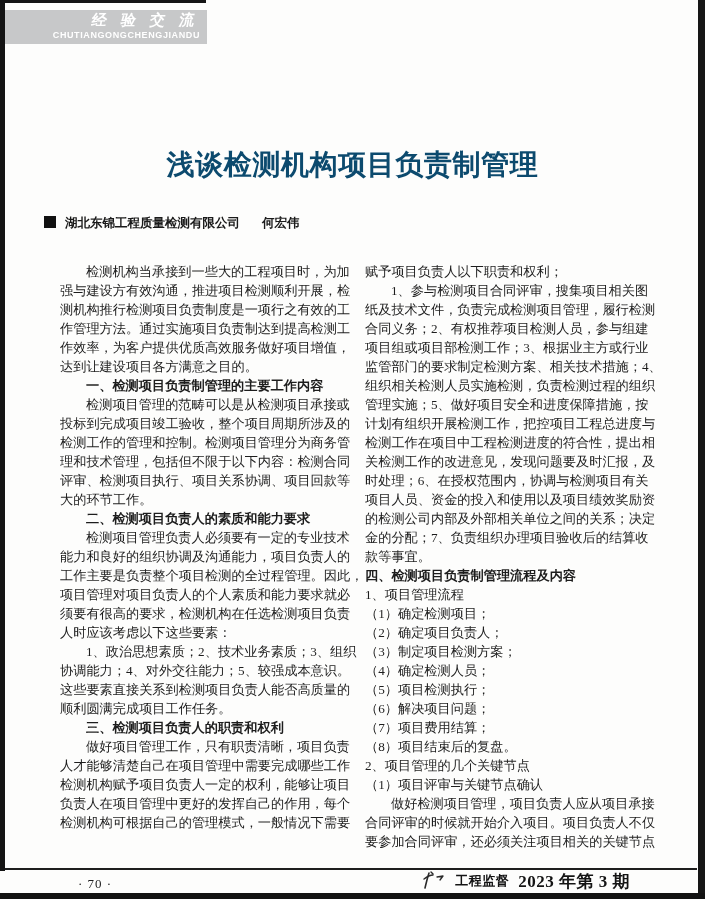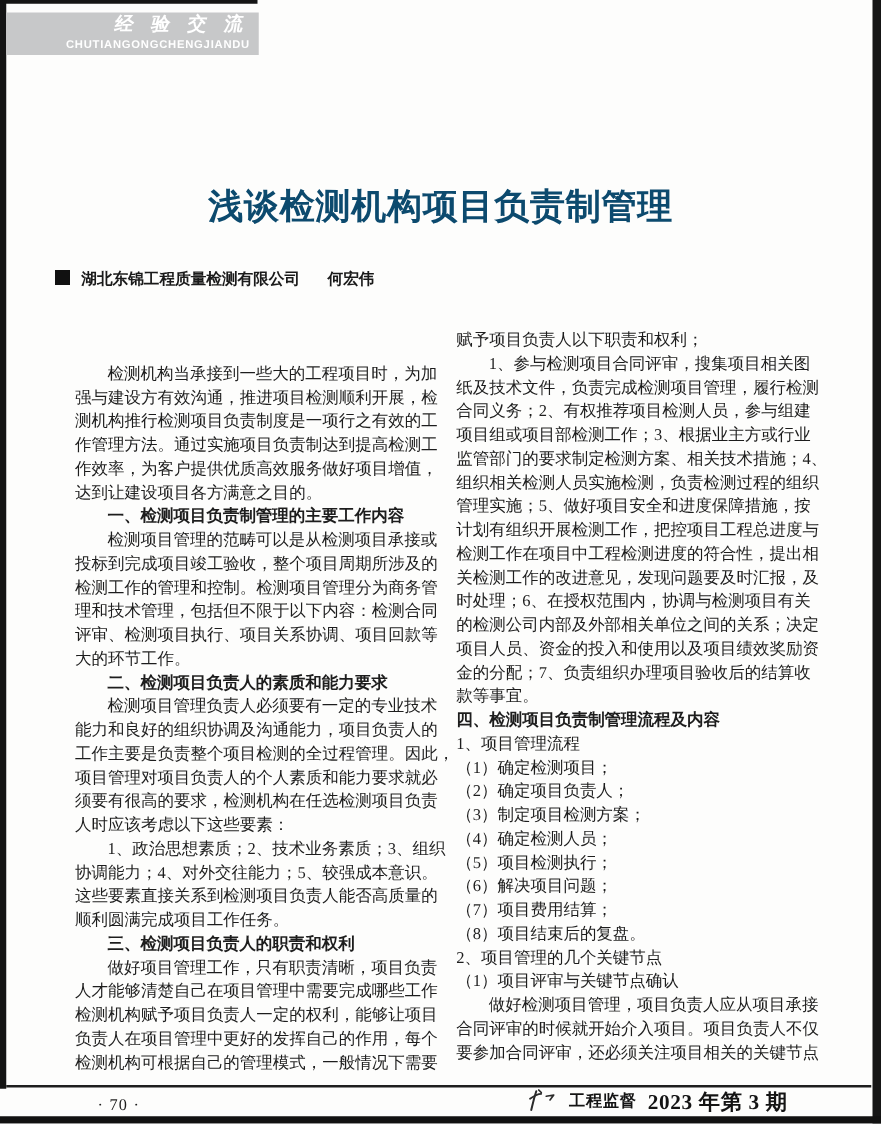--- a/index.html
+++ b/index.html
@@ -38,21 +38,21 @@
     font-family:"Liberation Sans",sans-serif;font-weight:bold;
     font-size:12.5px;color:#1a1a1a;white-space:nowrap;padding-left:44px;
   }
   .author-square{
     display:inline-block;width:12px;height:12px;background:#111;
     margin-right:9px;vertical-align:-1px;
   }
   .author-name{margin-left:22px;}
   
   .col{position:absolute;top:262px;width:293px;}
-  .col-left{left:60px;margin-top:27px;}
+  .col-left{left:60px;}
   .col-right{left:365px;}
   .tline{
     height:19px;line-height:19px;font-size:13.2px;white-space:nowrap;
     color:#1d1d1d;
   }
   .s-n{text-indent:0;}
   .s-p2{text-indent:26px;}
   .s-h{text-indent:26px;font-weight:bold;font-family:"Liberation Sans",sans-serif;}
   .s-hl{text-indent:0;font-weight:bold;font-family:"Liberation Sans",sans-serif;}
   .s-l{text-indent:0;}
@@ -135,22 +135,22 @@
       <div class="tline s-n">纸及技术文件，负责完成检测项目管理，履行检测</div>
       <div class="tline s-n">合同义务；2、有权推荐项目检测人员，参与组建</div>
       <div class="tline s-n">项目组或项目部检测工作；3、根据业主方或行业</div>
       <div class="tline s-n">监管部门的要求制定检测方案、相关技术措施；4、</div>
       <div class="tline s-n">组织相关检测人员实施检测，负责检测过程的组织</div>
       <div class="tline s-n">管理实施；5、做好项目安全和进度保障措施，按</div>
       <div class="tline s-n">计划有组织开展检测工作，把控项目工程总进度与</div>
       <div class="tline s-n">检测工作在项目中工程检测进度的符合性，提出相</div>
       <div class="tline s-n">关检测工作的改进意见，发现问题要及时汇报，及</div>
       <div class="tline s-n">时处理；6、在授权范围内，协调与检测项目有关</div>
+      <div class="tline s-n">项目人员、资金的投入和使用以及项目绩效奖励资</div>
       <div class="tline s-n">的检测公司内部及外部相关单位之间的关系；决定</div>
-      <div class="tline s-n">项目人员、资金的投入和使用以及项目绩效奖励资</div>
       <div class="tline s-n">金的分配；7、负责组织办理项目验收后的结算收</div>
       <div class="tline s-n">款等事宜。</div>
       <div class="tline s-hl">四、检测项目负责制管理流程及内容</div>
       <div class="tline s-l">1、项目管理流程</div>
       <div class="tline s-l">（1）确定检测项目；</div>
       <div class="tline s-l">（2）确定项目负责人；</div>
       <div class="tline s-l">（3）制定项目检测方案；</div>
       <div class="tline s-l">（4）确定检测人员；</div>
       <div class="tline s-l">（5）项目检测执行；</div>
       <div class="tline s-l">（6）解决项目问题；</div>

